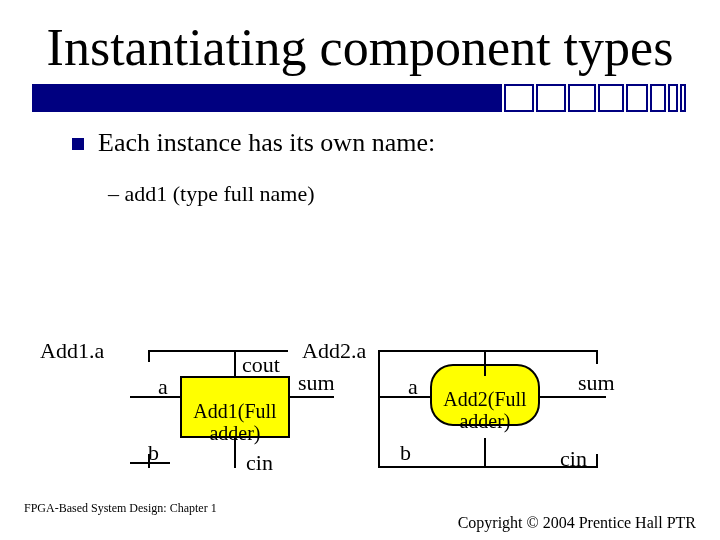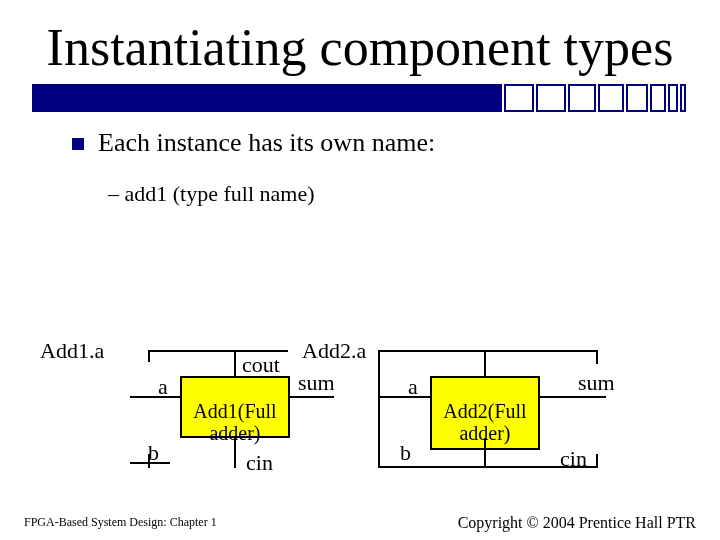--- a/index.html
+++ b/index.html
@@ -115,21 +115,21 @@
     padding-top: 22px;
   }
   .wire {
     position: absolute;
     background: #000;
   }
 
   .footer-left {
     position: absolute;
     left: 24px;
-    bottom: 10px;
+    bottom: 24px;
     font-size: 12px;
     font-family: "Times New Roman", Times, serif;
   }
   .footer-right {
     position: absolute;
     right: 24px;
     bottom: 8px;
     font-size: 16px;
     font-family: "Times New Roman", Times, serif;
   }
@@ -193,21 +193,21 @@
     <div class="wire" style="left:338px; top:22px; width:220px; height:2px;"></div>
     <div class="wire" style="left:338px; top:138px; width:220px; height:2px;"></div>
     <div class="wire" style="left:556px; top:22px; width:2px; height:14px;"></div>
     <div class="wire" style="left:556px; top:126px; width:2px; height:14px;"></div>
 
     <div class="wire" style="left:340px; top:68px; width:50px; height:2px;"></div>
     <div class="lbl" style="left:368px; top:46px;">a</div>
 
     <div class="lbl" style="left:360px; top:112px;">b</div>
 
-    <div class="box-adder" style="left:390px; top:48px; width:110px; height:74px;">
+    <div class="box-adder" style="left:390px; top:36px; width:110px; height:62px;border-radius:23px;">
       <span>Add2(Full adder)</span>
     </div>
 
     <div class="wire" style="left:444px; top:24px; width:2px; height:24px;"></div>
 
     <div class="wire" style="left:500px; top:68px; width:66px; height:2px;"></div>
     <div class="lbl" style="left:538px; top:42px;">sum</div>
 
     <div class="wire" style="left:444px; top:110px; width:2px; height:30px;"></div>
     <div class="lbl" style="left:520px; top:118px;">cin</div>

